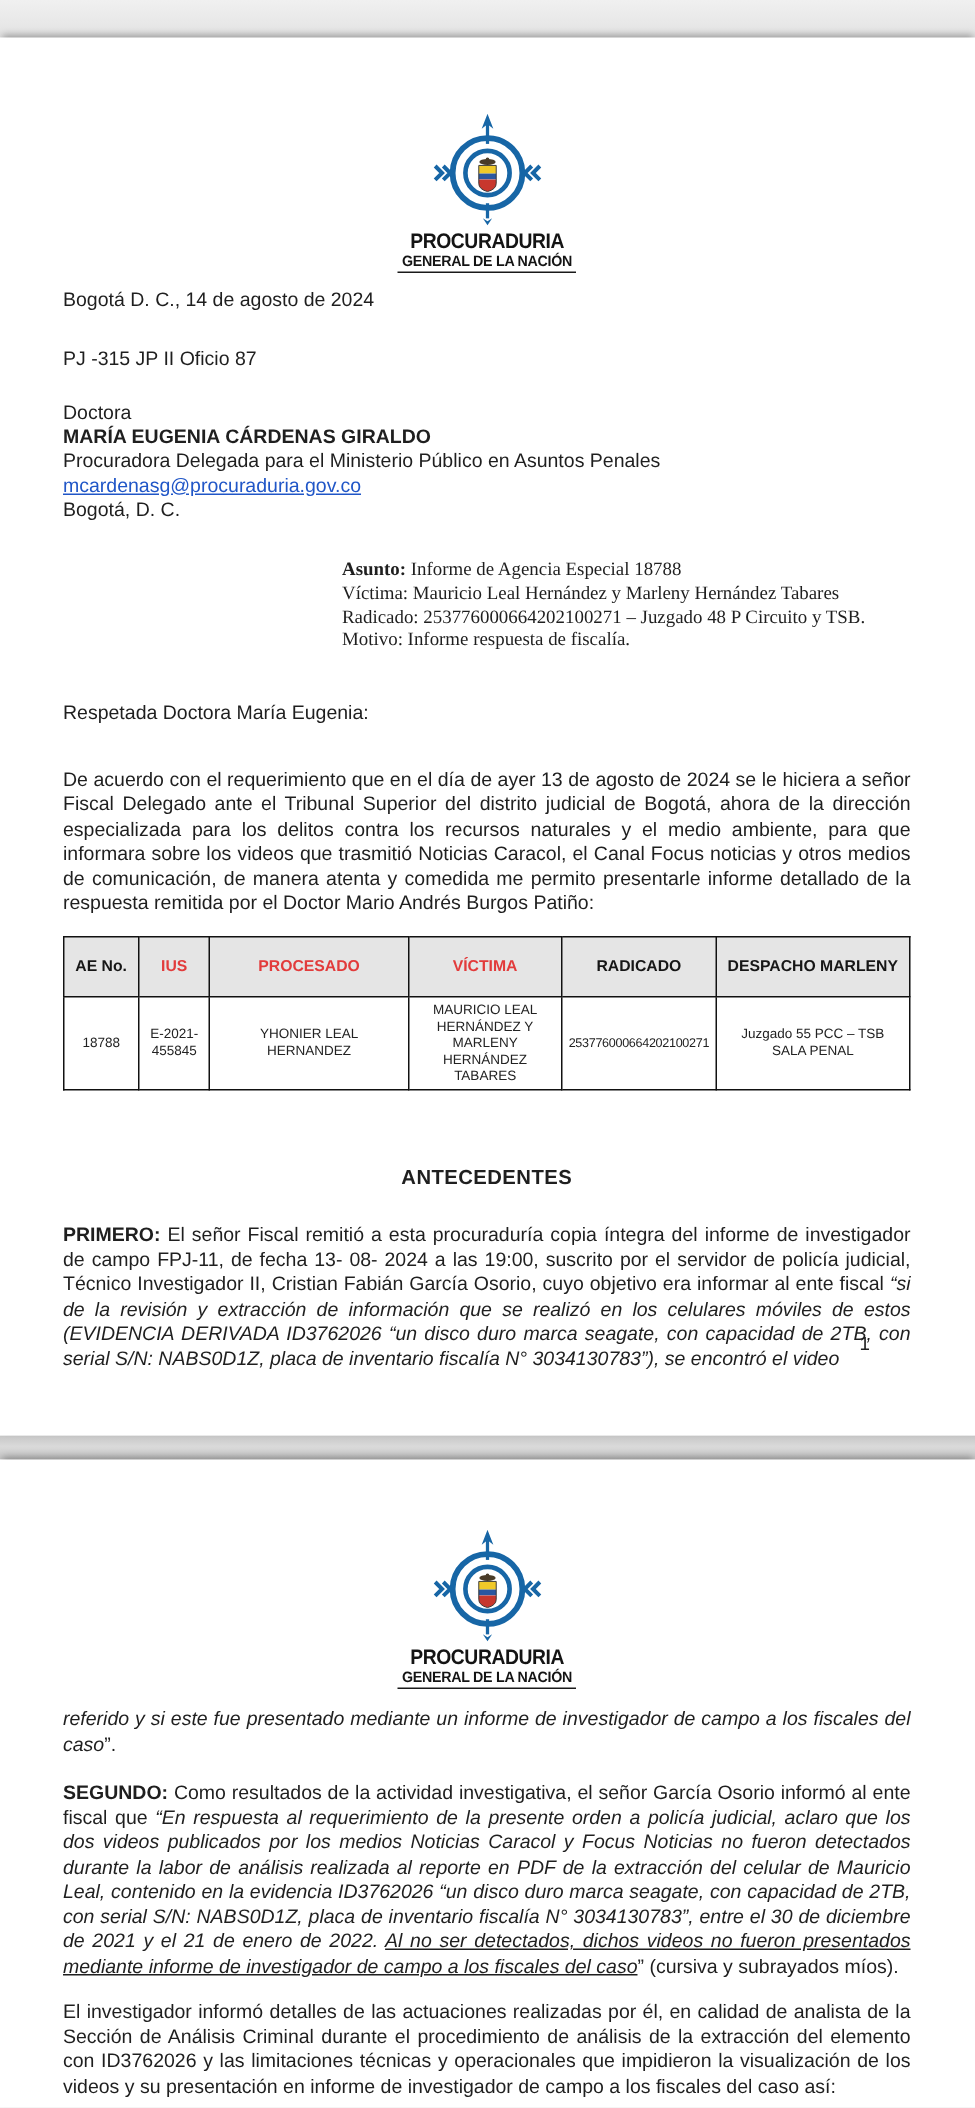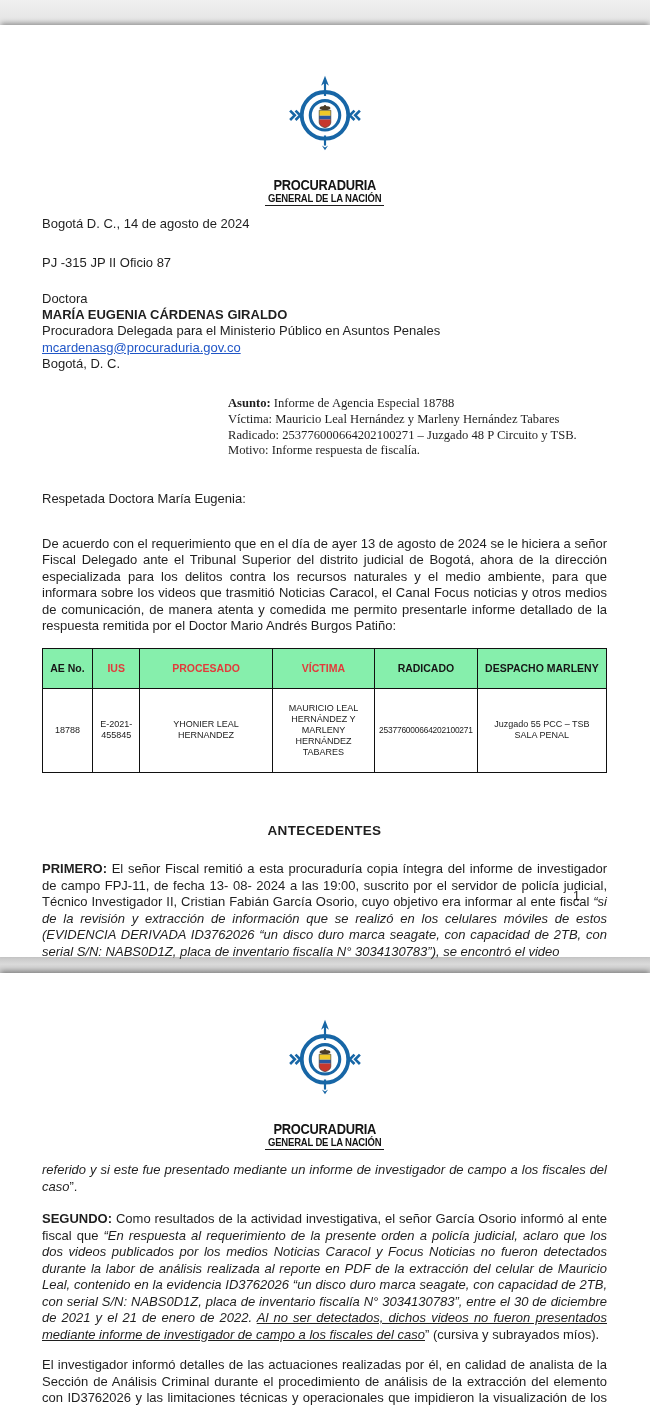--- a/index.html
+++ b/index.html
@@ -15,21 +15,21 @@
   .page {
     width:650px; background:#fff; position:relative;
     box-shadow:0 -3px 5px -1px rgba(0,0,0,0.35);
     padding:0 43px 0 42px;
   }
   .page-1 { height:932px; }
   .page-gap { height:16px; background:linear-gradient(180deg,#c6c6c6,#dadada 45%,#d0d0d0 75%,#c9c9c9); }
   .page-2 { height:432px; overflow:hidden; }
 
   
-  .logo-block { display:flex; flex-direction:column; align-items:center; padding-top:50px;gap:24px; }
+  .logo-block { display:flex; flex-direction:column; align-items:center; padding-top:50px; }
   .page-2 .logo-block { padding-top:46px; }
   .logo-text { text-align:center; margin-top:1px; border-bottom:1.5px solid #1a1a1a; padding-bottom:1px; }
   .logo-line1 { display:inline-block; font-weight:bold; font-size:14px; letter-spacing:-0.3px; transform:scaleX(0.92); transform-origin:center; color:#141414; line-height:13px; }
   .logo-line2 { display:block; font-weight:bold; font-size:10px; letter-spacing:-0.2px; transform:scaleX(0.95); transform-origin:center; color:#141414; line-height:10px; }
 
   p, .line { font-size:13px; line-height:16.5px; color:#1f1f1f; }
   .date-line { margin-top:10px; }
   .oficio-line { margin-top:22px; }
   .recipient-block { margin-top:20px; }
   .recipient-block .line { line-height:16.2px; }
@@ -40,23 +40,23 @@
   .subject-block .line { font-size:12.6px; line-height:15.8px; }
 
   .greeting { margin-top:32px; }
   .para { margin-top:28px; text-align:justify; }
   .italic { font-style:italic; }
   .underline { text-decoration:underline; }
 
   
   table.case-table { width:100%; border-collapse:collapse; margin-top:13px; }
   .case-table th, .case-table td { border:1.3px solid #111; text-align:center; vertical-align:middle; }
-  .case-table th { background:#86efac; font-size:10.5px; font-weight:bold; color:#161616; height:40px; padding:2px 3px; }
+  .case-table th { background:#e5e5e5; font-size:10.5px; font-weight:bold; color:#161616; height:40px; padding:2px 3px; }
   .case-table th.red { color:#e23b3b; }
-  .case-table td { font-size:9px; color:#222; height:48px; padding:14px 4px; line-height:11px; }
+  .case-table td { font-size:9px; color:#222; height:48px; padding:3px 4px; line-height:11px; }
   .case-table td.num { font-size:8.4px; white-space:nowrap; letter-spacing:-0.2px; }
   .col-ae{width:9%;} .col-ius{width:8.5%;} .col-proc{width:24%;} .col-vic{width:18.5%;} .col-rad{width:16.5%;} .col-desp{width:23.5%;}
 
   .section-heading { margin-top:50px; text-align:center; font-weight:bold; font-size:13.5px; letter-spacing:0.3px; }
   .primero-para { margin-top:22px; }
   .page-number { position:absolute; right:70px; top:864px; font-size:12.5px; color:#222; }
 
   .continuation-para { margin-top:12px; text-align:justify; }
   .segundo-para { margin-top:16px; }
   .investigator-para { margin-top:14px; }

